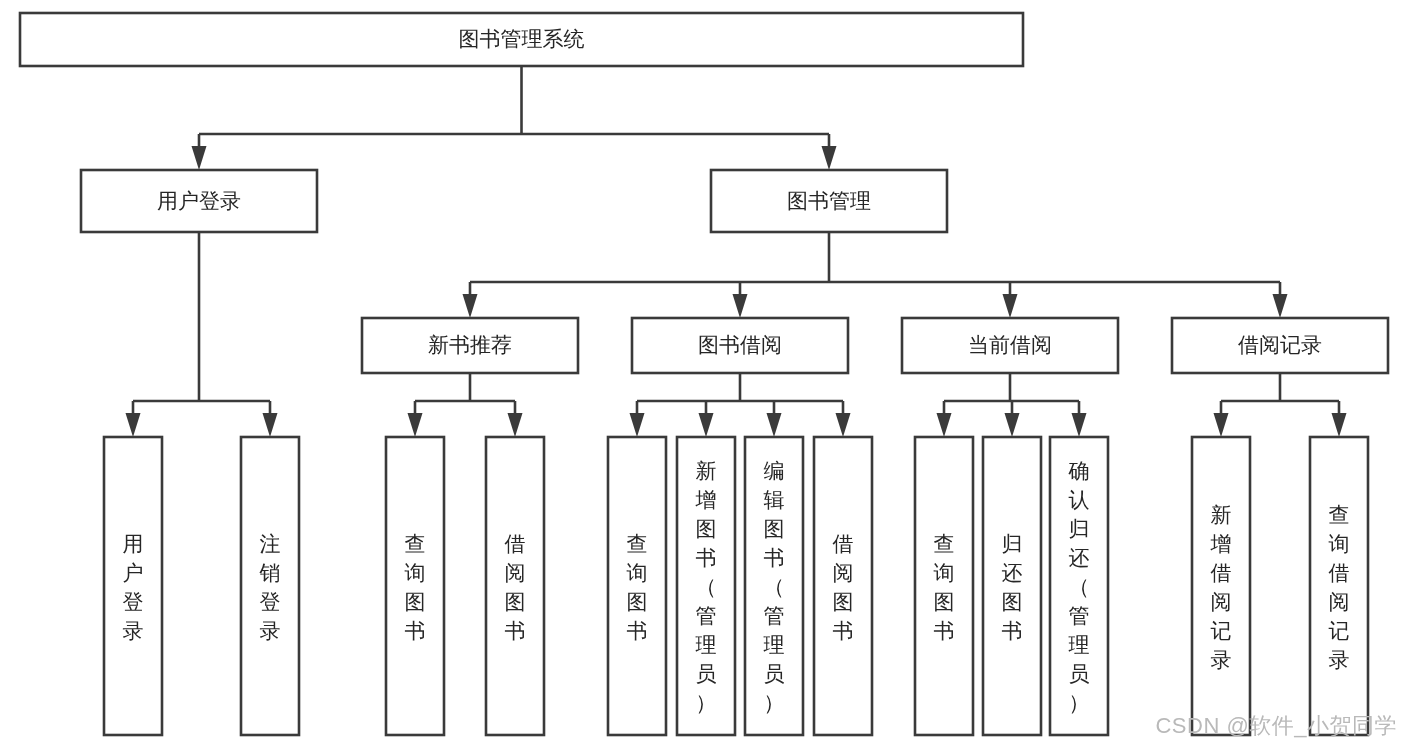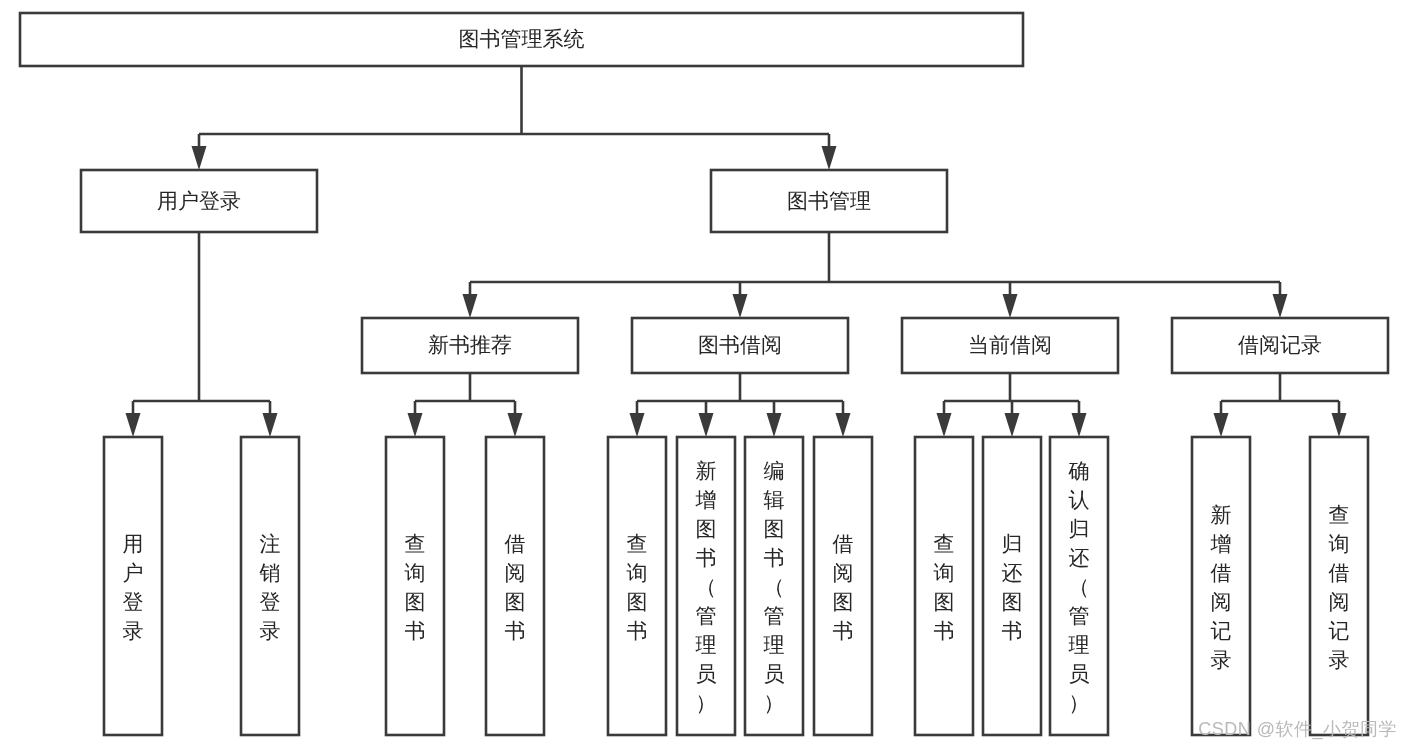--- a/index.html
+++ b/index.html
@@ -53,21 +53,21 @@
     fill: #262626;
     font-family: "Liberation Sans", "DejaVu Sans", sans-serif;
     font-size: 21px;
     text-anchor: middle;
   }
   .watermark {
     position: absolute;
     right: 8px;
     bottom: 6px;
     font-family: "Liberation Sans", "DejaVu Sans", sans-serif;
-    font-size: 18px;
+    font-size: 22px;
     color: #b9b9b9;
     letter-spacing: 0.5px;
     white-space: nowrap;
     user-select: none;
   }
 </style>
 </head>
 <body>
 
 <div id="diagram-root">

